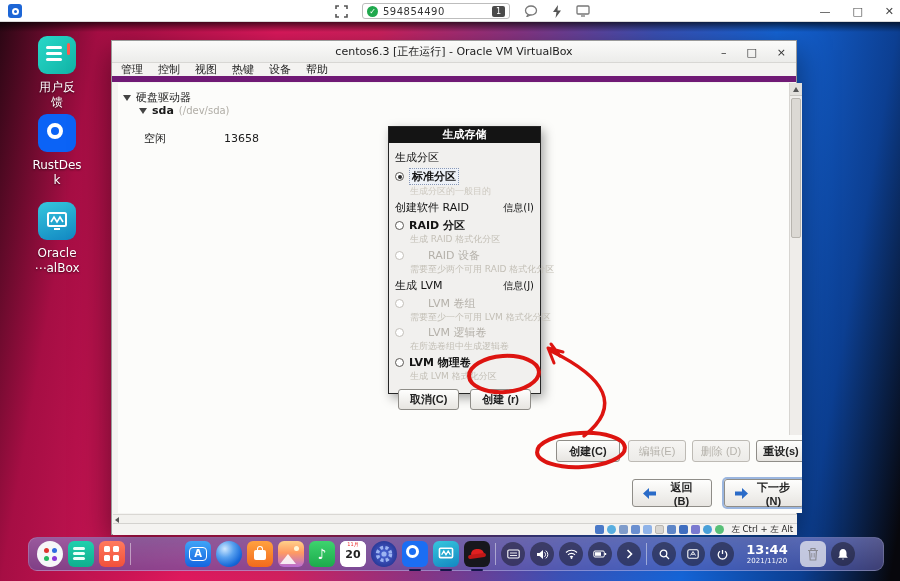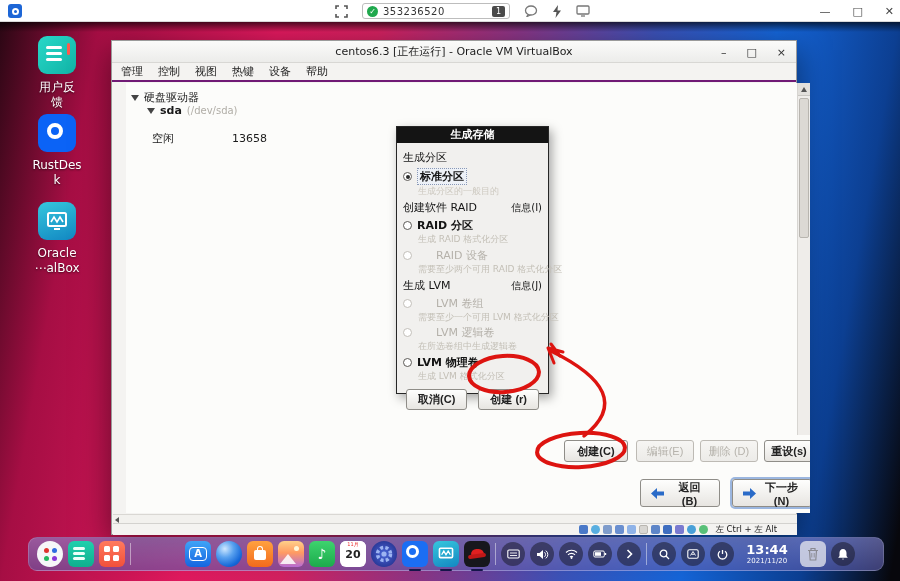--- a/index.html
+++ b/index.html
@@ -40,42 +40,42 @@
   .ring { position:absolute; left:50%; top:50%; width:16px; height:16px; margin:-10px 0 0 -10px; border:4px solid #fff; border-radius:50%; }
   .tile-vbox { background:linear-gradient(160deg,#36c7dd,#1287c2); display:flex; align-items:center; justify-content:center; }
 
   
   .vbwin { position:absolute; left:111px; top:40px; width:686px; height:495px; background:#f4f3f1;
     border:1px solid #9b9b9b; box-shadow:0 10px 30px rgba(0,0,0,.5); z-index:10; }
   .vb-title { height:22px; display:flex; align-items:center; justify-content:center; font-size:11px; color:#1c1c1c;
     background:linear-gradient(#fbfbfa,#ececea); border-bottom:1px solid #d8d7d4; position:relative; }
   .vb-ctrl { position:absolute; right:10px; top:0; height:22px; display:flex; gap:20px; align-items:center; font-size:11px; color:#333; }
   .vb-menu { height:19px; display:flex; align-items:center; gap:15px; padding-left:9px; font-size:11px; color:#222;
-    background:#f4f3f1; border-bottom:2px solid #701a75; }
+    background:#f4f3f1; border-bottom:6px solid #701a75; }
   .vb-menu span { cursor:default; }
-  .vb-screen { position:absolute; left:14px; top:42px; width:684px; height:430px; background:#fcfcfa; overflow:hidden; }
+  .vb-screen { position:absolute; left:6px; top:42px; width:684px; height:430px; background:#fcfcfa; overflow:hidden; }
 
   
   .tr-row { position:absolute; font-size:11px; color:#1b1b1b; display:flex; align-items:center; gap:5px; }
   .tri { width:0; height:0; border-left:4px solid transparent; border-right:4px solid transparent; border-top:6px solid #444; }
   .tr-path { color:#b0ada6; font-size:10px; }
   .tr-bold { font-weight:bold; }
 
   
   .vscroll { position:absolute; right:0; top:0; width:13px; height:352px; background:#efedea; border-left:1px solid #d7d5d1; }
   .vscroll .btn { position:absolute; left:0; width:12px; height:13px; background:#e2e0dc; border-bottom:1px solid #c9c7c2; }
   .vscroll .btn.up { top:0; }
   .vscroll .btn i { position:absolute; left:3px; top:4px; width:0; height:0; border-left:3px solid transparent; border-right:3px solid transparent; border-bottom:5px solid #555; }
   .vscroll .thumb { position:absolute; left:1px; top:15px; width:10px; height:140px; background:#dcd9d4; border:1px solid #b8b5af; border-radius:2px; }
 
   
   .hscroll { position:absolute; left:1px; top:473px; width:684px; height:9px; background:#f2f1ee; border-top:1px solid #d9d7d3; }
   .hscroll .la { position:absolute; left:2px; top:2px; width:0; height:0; border-top:3px solid transparent; border-bottom:3px solid transparent; border-right:4px solid #555; }
   .vb-status { position:absolute; left:1px; top:482px; width:684px; height:12px; background:#f4f3f1; border-top:1px solid #d3d2cf;
-    display:flex; align-items:center; justify-content:flex-end; gap:3px; padding-right:20px; }
+    display:flex; align-items:center; justify-content:flex-end; gap:3px; padding-right:4px; }
   .st-ic { width:9px; height:9px; border-radius:2px; }
   .vb-hostkey { font-size:8.5px; color:#222; margin-left:4px; white-space:nowrap; }
 
   
   .abtn { position:absolute; height:22px; font-size:11px; font-weight:bold; color:#222;
     background:linear-gradient(#fefefd,#e7e5e1); border:1px solid #8f8d88; border-radius:3px;
     display:flex; align-items:center; justify-content:center; cursor:default; }
   .abtn.dis { color:#b6b3ac; border-color:#bdbab4; background:linear-gradient(#f6f5f3,#ecebe8); font-weight:normal; }
   .navbtn { height:28px; gap:6px; padding:0 10px; }
   .navbtn svg { flex:0 0 auto; }
@@ -154,21 +154,21 @@
       <i></i>
     </div>
   <div class="rb-center">
     <span class="rb-fullscreen">
       <svg width="13" height="13" viewBox="0 0 13 13" fill="none" stroke="#555" stroke-width="1.6">
         <path d="M1 4 V1 H4 M9 1 H12 V4 M12 9 V12 H9 M4 12 H1 V9"></path>
       </svg>
     </span>
     <span class="rb-session">
       <span class="rb-shield">✓</span>
-      <span class="rb-id">353236520</span>
+      <span class="rb-id">594854490</span>
       <span class="rb-badge">1</span>
     </span>
     <span class="rb-ic">
       <svg width="14" height="12" viewBox="0 0 14 12" fill="none" stroke="#777" stroke-width="1.3">
         <ellipse cx="7" cy="5.5" rx="5.5" ry="4.5"></ellipse>
           <path d="M4 9.5 L3 11.5 L6.5 10"></path>
       </svg>
     </span>
     <span class="rb-ic">
       <svg width="10" height="13" viewBox="0 0 10 13" fill="#555">

